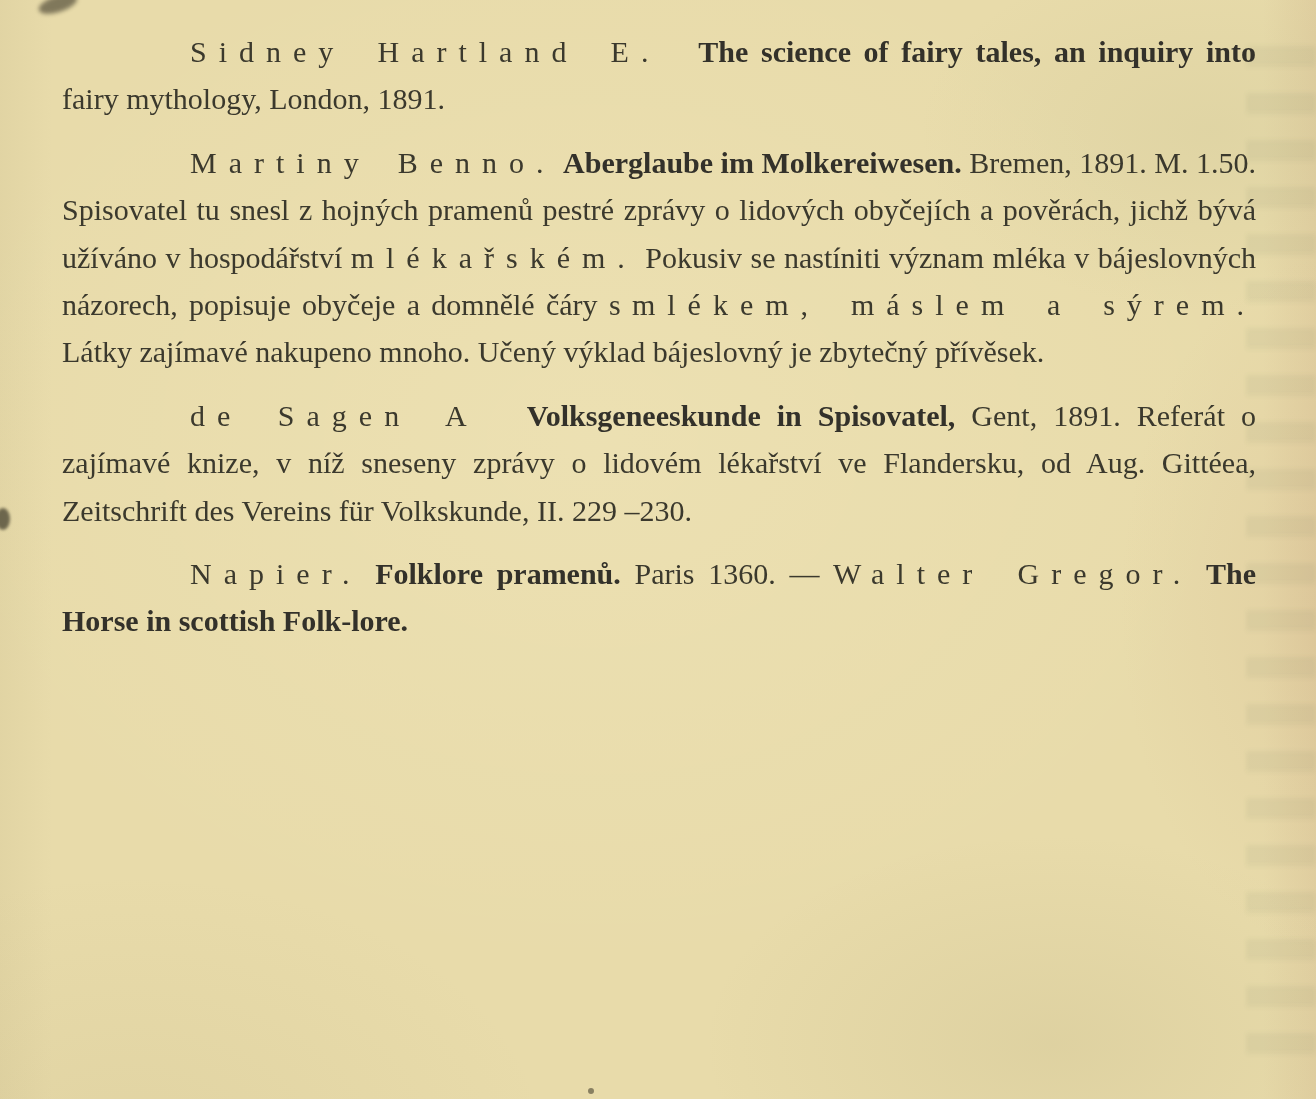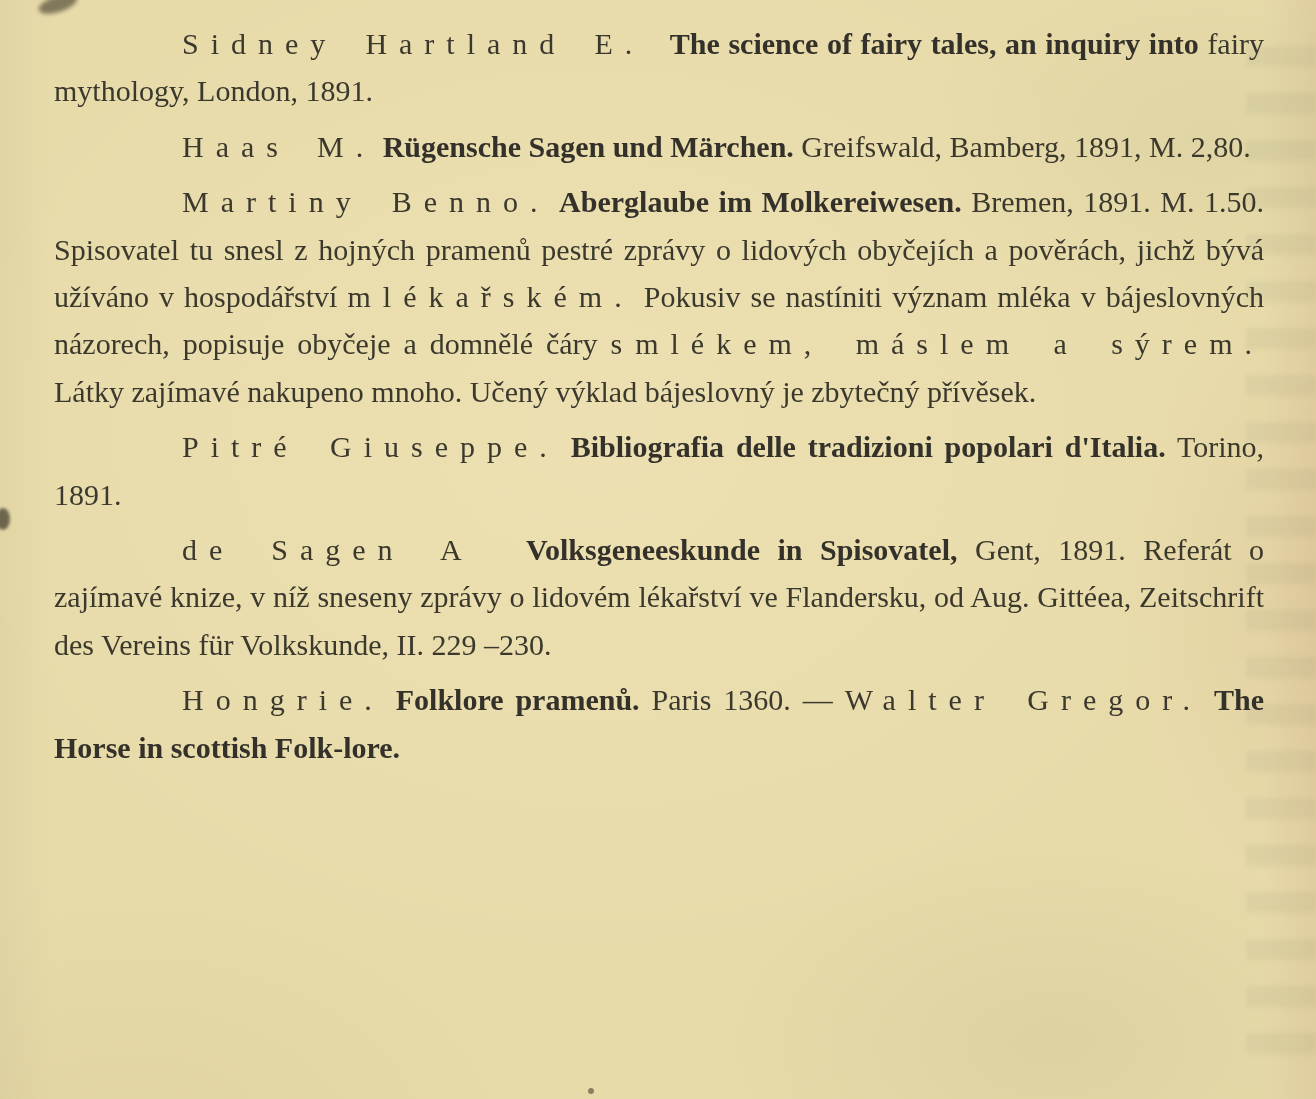--- a/index.html
+++ b/index.html
@@ -55,21 +55,21 @@
     background: #4a4432; border-radius: 50%;
     filter: blur(0.5px); opacity: 0.6;
     pointer-events: none;
   }
   .text-block {
     position: relative;
     box-sizing: border-box;
     padding: 12px 44px 0 46px;
   }
   p.entry {
-    margin: 8px;
+    margin: 16px;
     text-indent: 128px;
     text-align: justify;
     hyphens: none;
     -webkit-hyphens: none;
   }
   .sp {   
     letter-spacing: 0.40em;
     word-spacing: 0.25em;
   }
   .bd {   
@@ -87,18 +87,16 @@
 <body>
 
 <div class="paper-texture"></div>
 <div class="show-through"></div>
 <div class="ink-smudge-topleft"></div>
 <div class="ink-blot-leftedge"></div>
 <div class="ink-dot-bottom"></div>
 
 <div class="text-block" id="text-root">
     <p class="entry"><span class="sp">Sidney Hartland E.</span>&nbsp;&nbsp; <span class="bd">The science of fairy tales, an inquiry into</span> <span>fairy mythology, London, 1891.</span></p>
-    <p class="entry"><span class="sp">Haas M.</span> <span class="bd">Rügensche Sagen und Märchen.</span> <span>Greifswald, Bamberg, 1891, M. 2,80.</span></p>
     <p class="entry"><span class="sp">Martiny Benno.</span> <span class="bd">Aberglaube im Molkereiwesen.</span> <span>Bremen, 1891. M. 1.50. Spisovatel tu snesl z hojných pramenů pestré zprávy o lidových obyčejích a pověrách, jichž bývá užíváno v hospodářství</span> <span class="sp">mlékařském.</span> <span>Pokusiv se nastíniti význam mléka v bájeslovných názorech, popisuje obyčeje a domnělé čáry s</span> <span class="sp">mlékem, máslem a sýrem.</span> <span>Látky zajímavé nakupeno mnoho. Učený výklad bájeslovný je zbytečný přívěsek.</span></p>
-    <p class="entry"><span class="sp">Pitré Giuseppe.</span> <span class="bd">Bibliografia delle tradizioni popolari d'Italia.</span> <span>Torino, 1891.</span></p>
     <p class="entry"><span class="sp">de Sagen A</span>&nbsp;&nbsp; <span class="bd">Volksgeneeskunde in Spisovatel,</span> <span>Gent, 1891. Referát o zajímavé knize, v níž sneseny zprávy o lidovém lékařství ve Flandersku, od Aug. Gittéea, Zeitschrift des Vereins für Volkskunde, II. 229 –230.</span></p>
-    <p class="entry"><span class="sp">Hongrie.</span> <span class="bd">Folklore pramenů.</span> <span>Paris 1360. —</span> <span class="sp">Walter Gregor.</span> <span class="bd">The Horse in scottish Folk-lore.</span>    </p>
+    <p class="entry"><span class="sp">Napier.</span> <span class="bd">Folklore pramenů.</span> <span>Paris 1360. —</span> <span class="sp">Walter Gregor.</span> <span class="bd">The Horse in scottish Folk-lore.</span>    </p>
   </div>
 
 </body></html>

